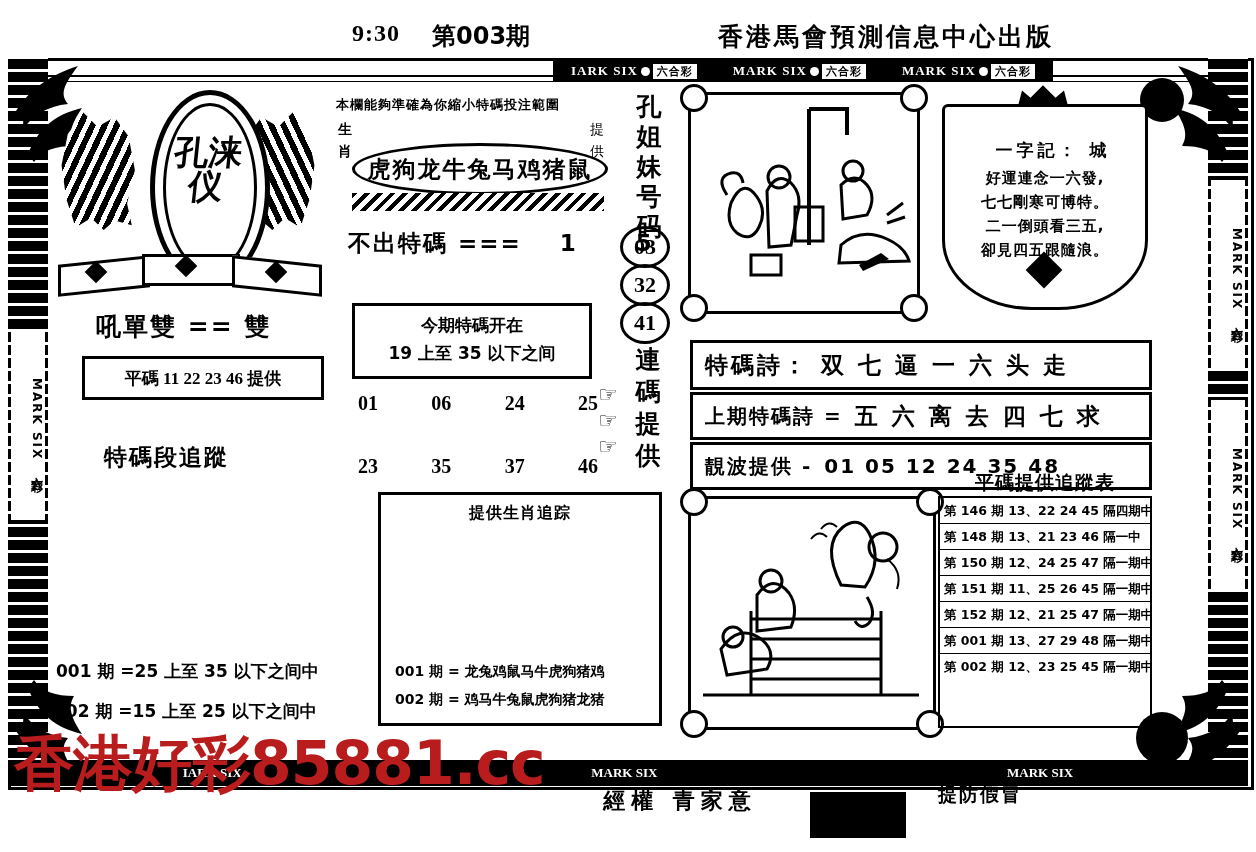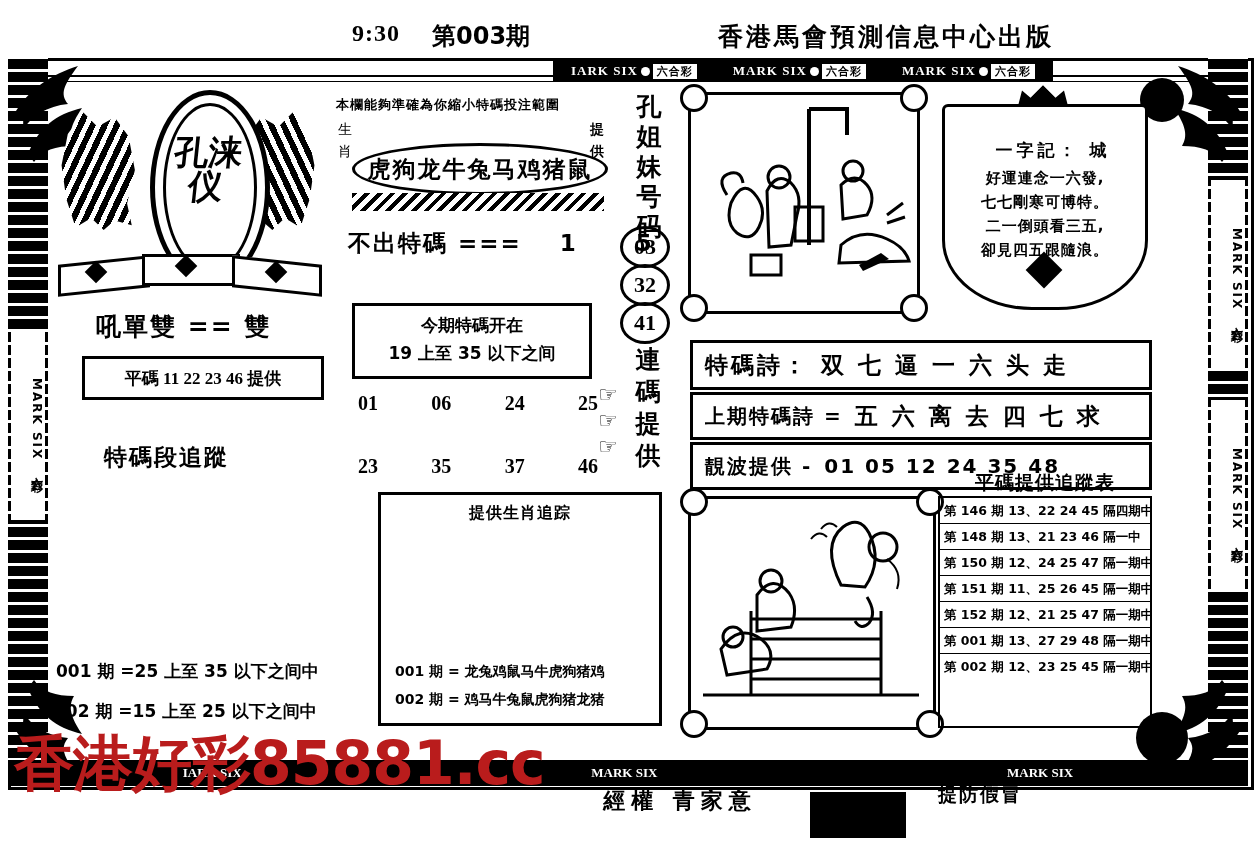--- a/index.html
+++ b/index.html
@@ -40,22 +40,22 @@
   .tiger.r{left:198px;transform:scaleX(-1);}
   .ribbon{position:absolute;left:18px;top:170px;width:258px;height:48px;}
   .ribbon .seg{position:absolute;height:26px;background:#fff;border:3px solid #000;}
   .ribbon .s1{left:0;top:10px;width:86px;transform:skewY(-6deg);}
   .ribbon .s2{left:84px;top:4px;width:92px;}
   .ribbon .s3{left:174px;top:10px;width:84px;transform:skewY(6deg);}
   .diamond{position:absolute;width:16px;height:16px;background:#000;transform:rotate(45deg);}
 
   
   .lead-line{position:absolute;left:336px;top:96px;width:310px;font-size:13px;font-weight:bold;letter-spacing:1px;}
-  .side-sheng{position:absolute;left:338px;top:118px;font-size:14px;font-weight:normal;line-height:22px;width:16px;}
-  .side-ti{position:absolute;left:590px;top:118px;font-size:14px;font-weight:bold;line-height:22px;width:16px;}
+  .side-sheng{position:absolute;left:338px;top:118px;font-size:14px;font-weight:bold;line-height:22px;width:16px;}
+  .side-ti{position:absolute;left:590px;top:118px;font-size:14px;font-weight:normal;line-height:22px;width:16px;}
 
   .zodiac-oval{position:absolute;left:352px;top:143px;width:250px;height:46px;border:3px solid #000;border-radius:50%;display:flex;align-items:center;justify-content:center;}
   .zodiac-oval span{font-size:23px;font-weight:bold;letter-spacing:2px;font-family:"DejaVu Sans",sans-serif;}
   .zigzag{position:absolute;left:352px;top:193px;width:252px;height:18px;background:repeating-linear-gradient(135deg,#000 0 4px,#fff 4px 9px);}
 
   .nochu{position:absolute;left:348px;top:228px;font-size:23px;font-weight:bold;letter-spacing:2px;}
   .nochu .nums{margin-left:28px;letter-spacing:26px;}
 
   .box-open{position:absolute;left:352px;top:303px;width:234px;height:70px;border:3px solid #000;}
   .box-open .l1{position:absolute;left:0;top:8px;width:100%;text-align:center;font-size:17px;font-weight:bold;}

